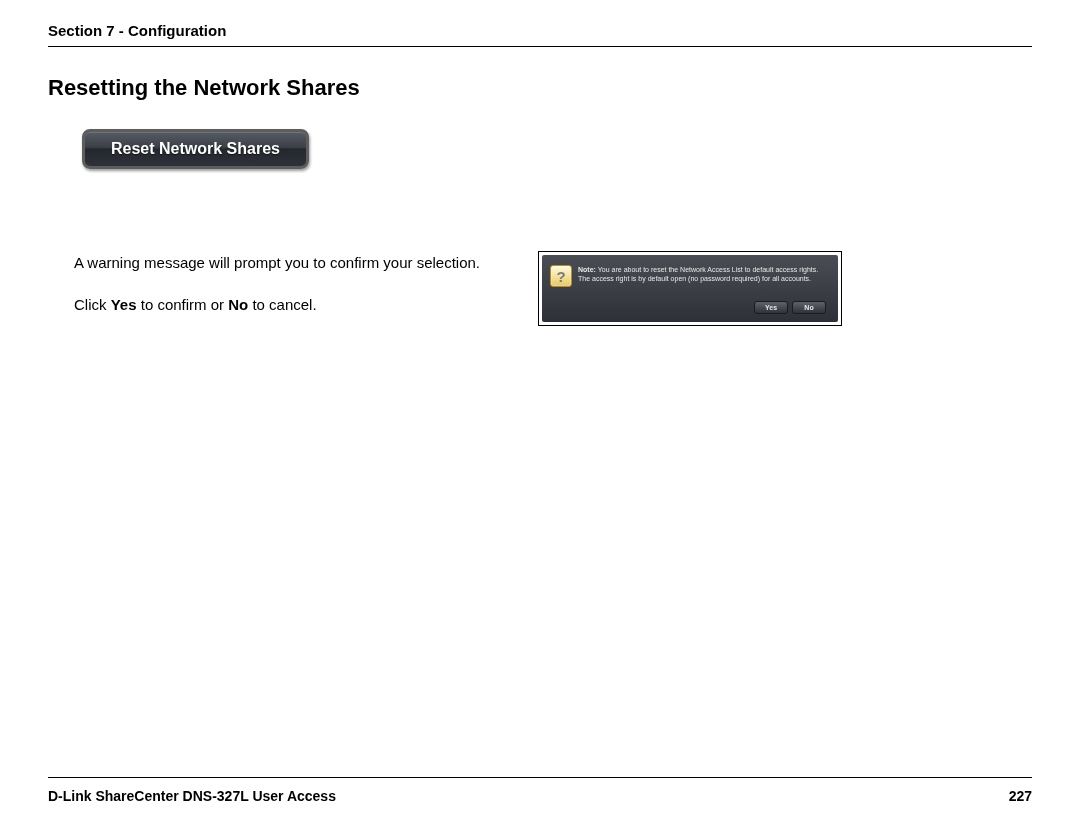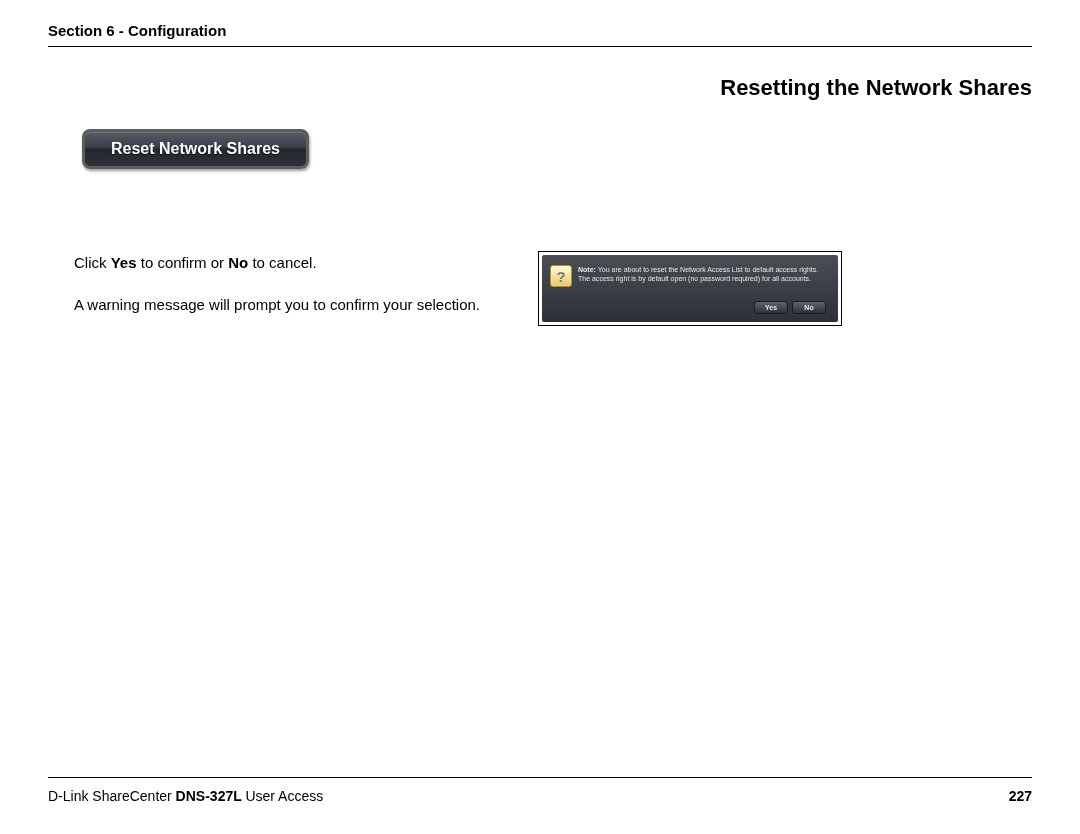--- a/index.html
+++ b/index.html
@@ -12,21 +12,21 @@
       position: relative;
       padding: 22px 48px 0 48px;
     }
     .header-section {
       border-bottom: 1.5px solid #000;
       padding-bottom: 6px;
       margin-bottom: 28px;
     }
     .header-text { font-size: 15px; font-weight: 700; }
     .title {
-      text-align: right;
+      text-align: left;
       font-size: 22px;
       font-weight: 700;
       margin-bottom: 28px;
     }
     .row {
       display: flex;
       align-items: flex-start;
       margin-bottom: 26px;
     }
     .left-col {
@@ -116,46 +116,46 @@
       left: 48px;
       right: 48px;
       bottom: 30px;
       border-top: 1.5px solid #000;
       padding-top: 10px;
       display: flex;
       justify-content: space-between;
       align-items: baseline;
       font-size: 14px;
     }
-    .footer .fl b { font-weight: 400; text-align: right; }
+    .footer .fl b { font-weight: 700; text-align: right; }
     .footer .model { font-weight: 700; }
     .footer .fr { font-weight: 700; }
     .b { font-weight: 700; }
   </style>
 </head>
 <body>
 
 <div class="header-section">
-  <span class="header-text">Section 6 - Configuration</span>
+  <span class="header-text">Section 7 - Configuration</span>
 </div>
 
 <h1 class="title">Resetting the Network Shares</h1>
 
 <div class="row">
   <div class="right-col">
     <span class="btn-reset">Reset Network Shares</span>
   </div>
 </div>
 
 <div class="row row2">
   <div class="left-col">
+    <p>A warning message will prompt you to confirm your selection.</p>
     <p>
       <span>Click </span><span class="b">Yes</span><span> to confirm or </span><span class="b">No</span><span> to cancel.</span>
     </p>
-    <p>A warning message will prompt you to confirm your selection.</p>
   </div>
   <div class="right-col">
     <div class="dialog-wrap">
       <div class="dialog">
         <div class="dialog-body">
           <div class="q-icon">?</div>
           <div class="dialog-text">
             <span class="nb">Note: </span><span>You are about to reset the Network Access List to default access rights.</span><br>
             <span>The access right is by default open (no password required) for all accounts.</span>
           </div>

